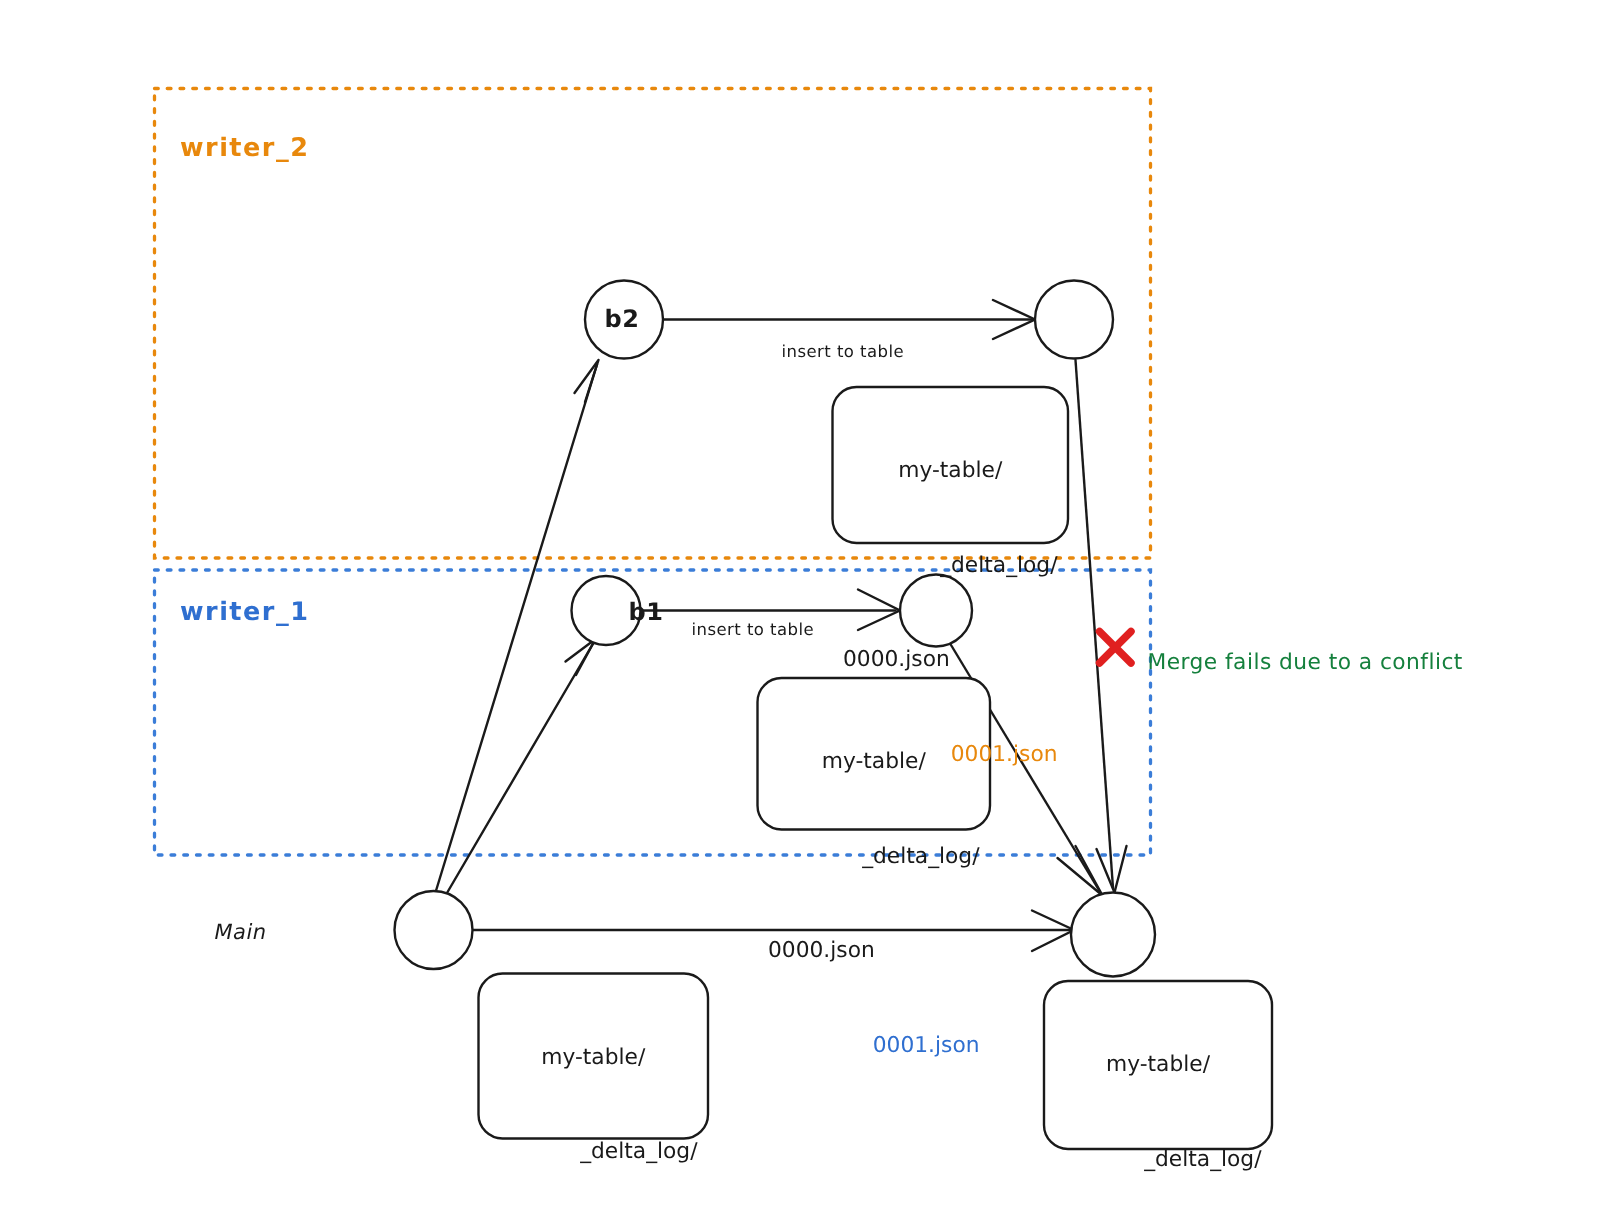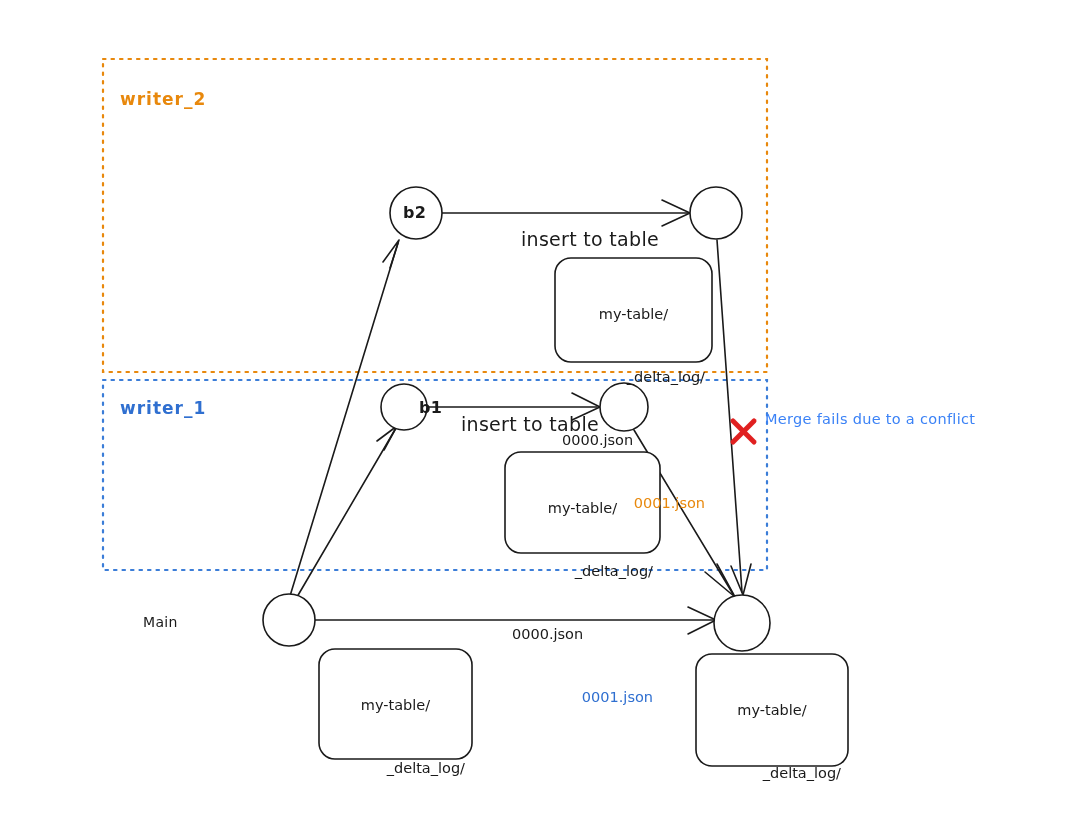--- a/index.html
+++ b/index.html
@@ -81,29 +81,31 @@
   .zone-label.orange { color: #e8880c; }
   .zone-label.blue { color: #2f6fd0; text-align: center; }
   .node-label {
     font-size: 16px;
     font-weight: 700;
     margin-left: 43px;
   }
   .branch-label {
     font-size: 14px;
     font-weight: 400;
+    font-style: italic;
   }
   .edge-label {
-    font-size: 19px;
+    font-size: 11px;
     font-weight: 400;
   }
   .conflict-label {
     font-size: 14.5px;
-    color: #3b82f6;
+    color: #15803d;
     font-weight: 400;
+    margin-top: 23px;
   }
   .file-lines {
     position: absolute;
     font-size: 14.5px;
     line-height: 21px;
     color: #1a1a1a;
     text-align: right;
     white-space: pre;
   }
   .file-lines .l1 { display: block; text-align: center; }

